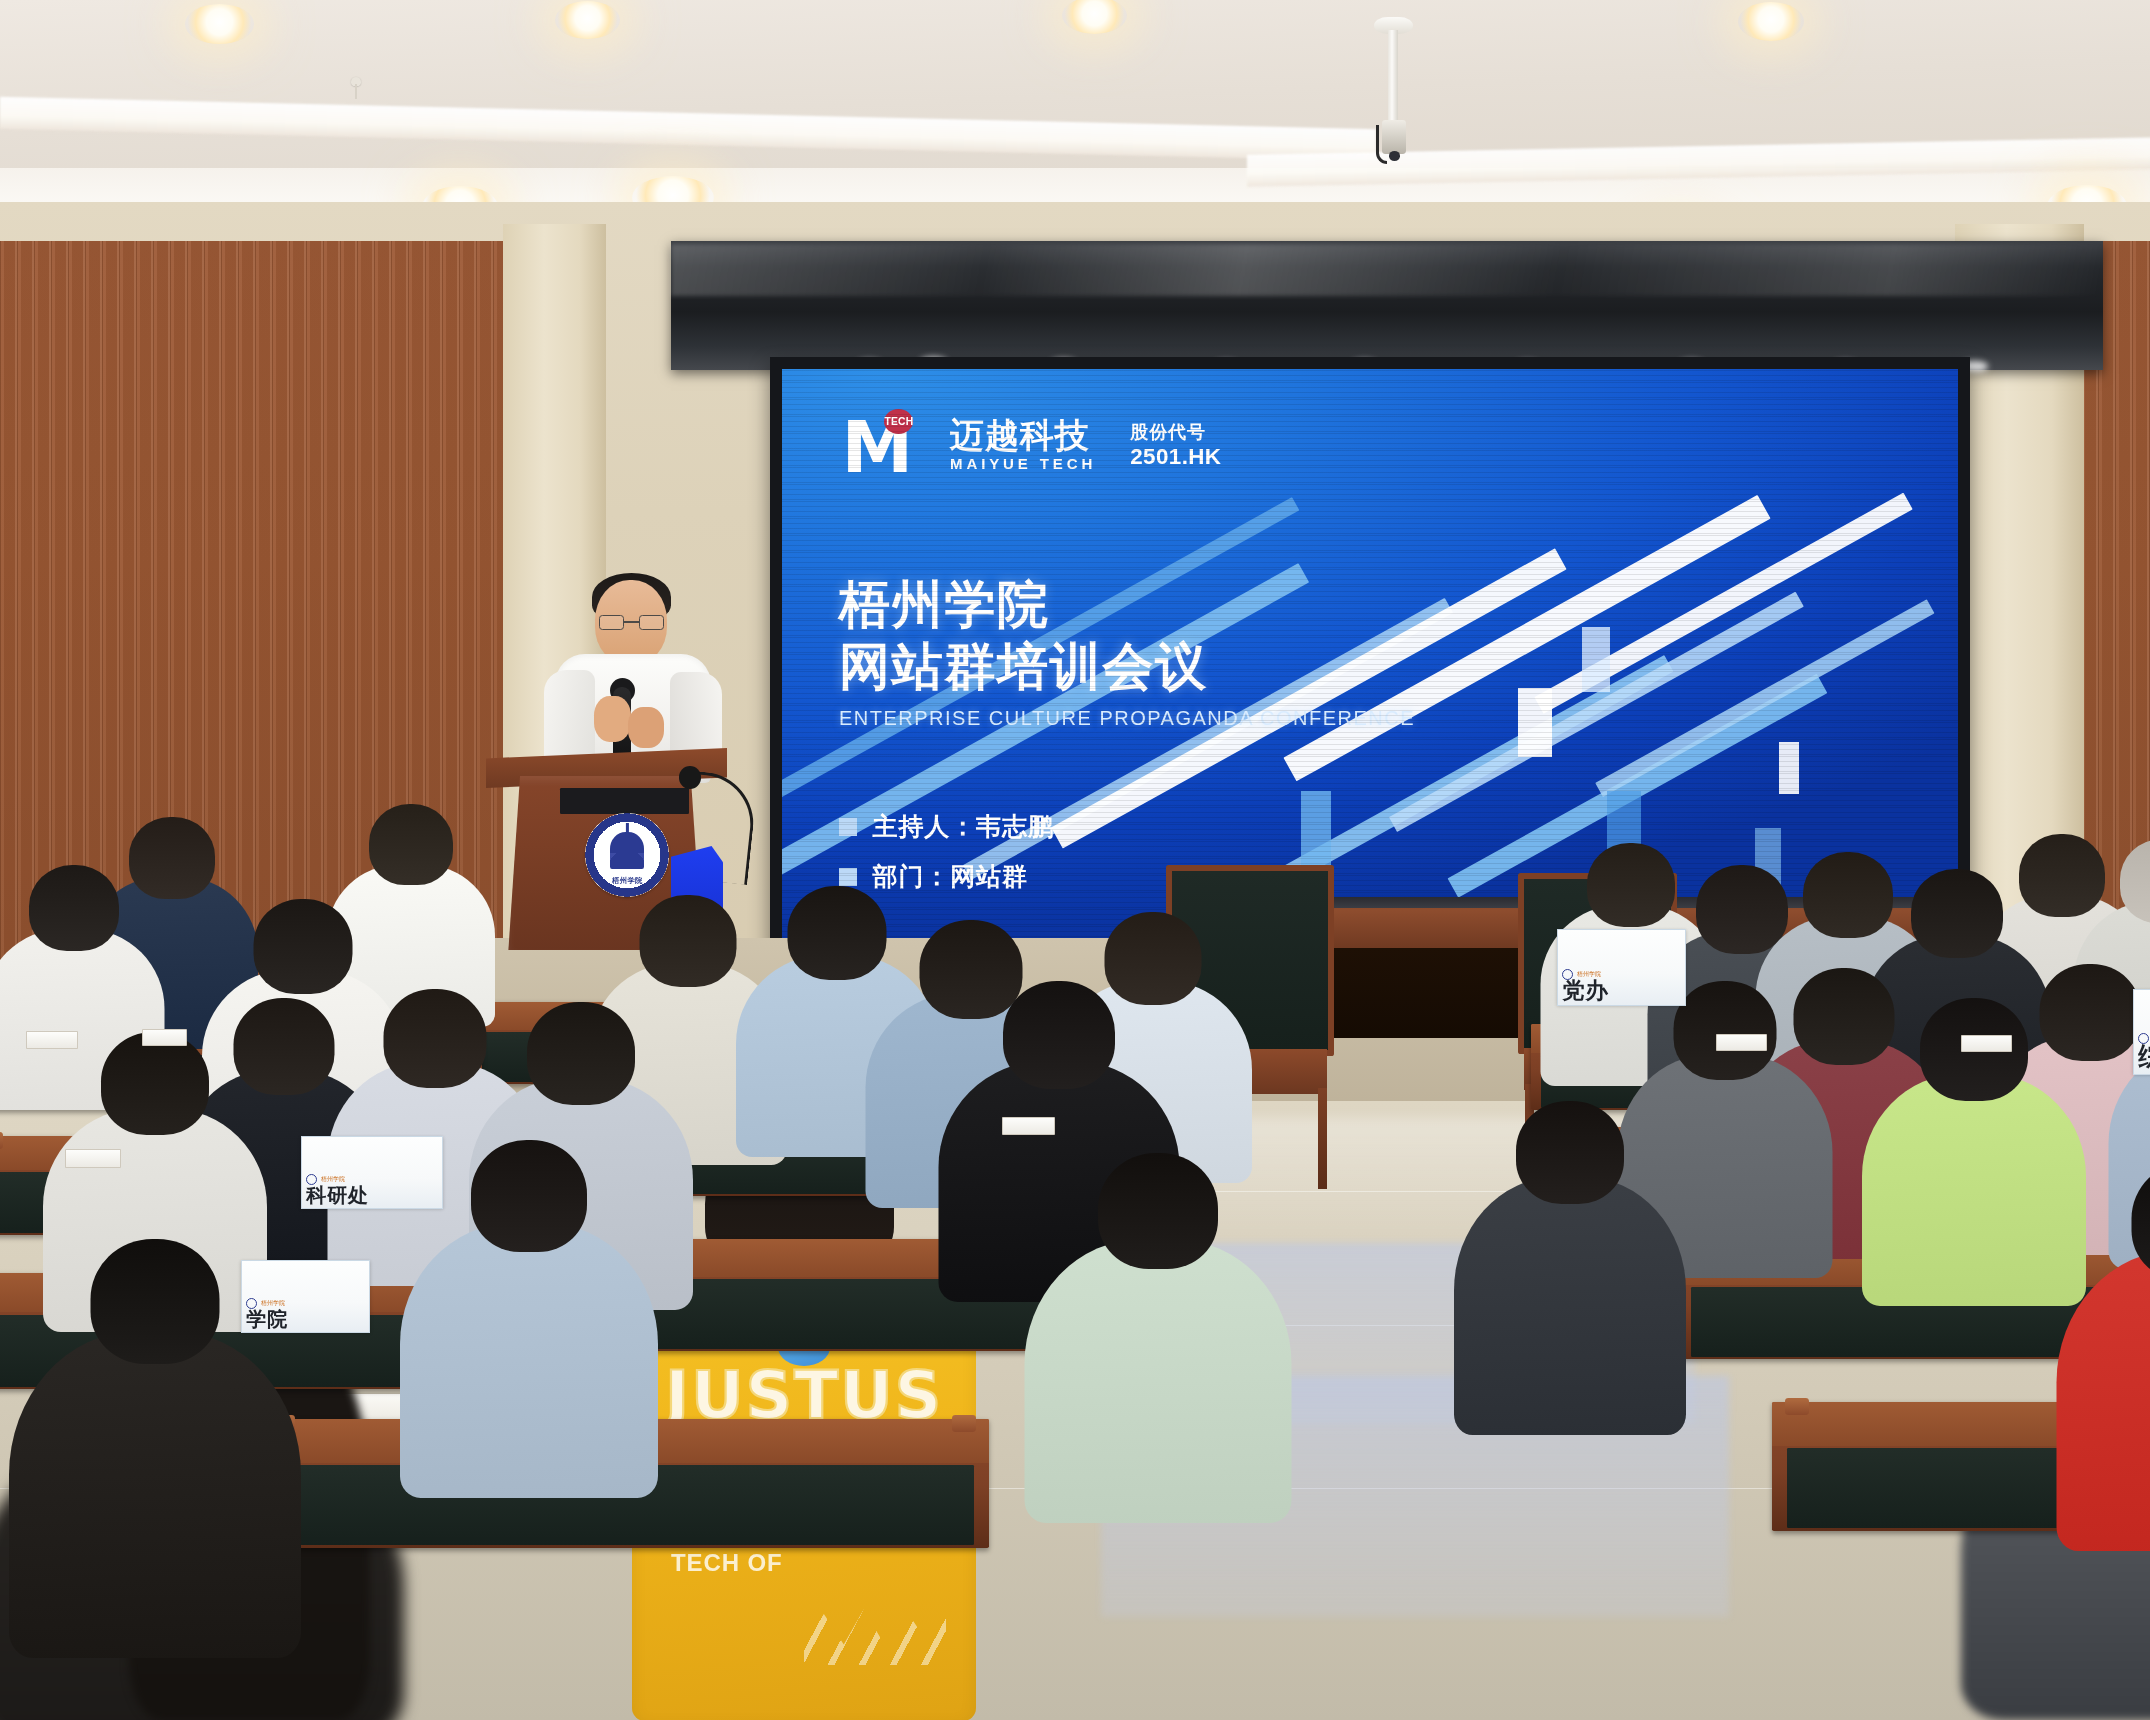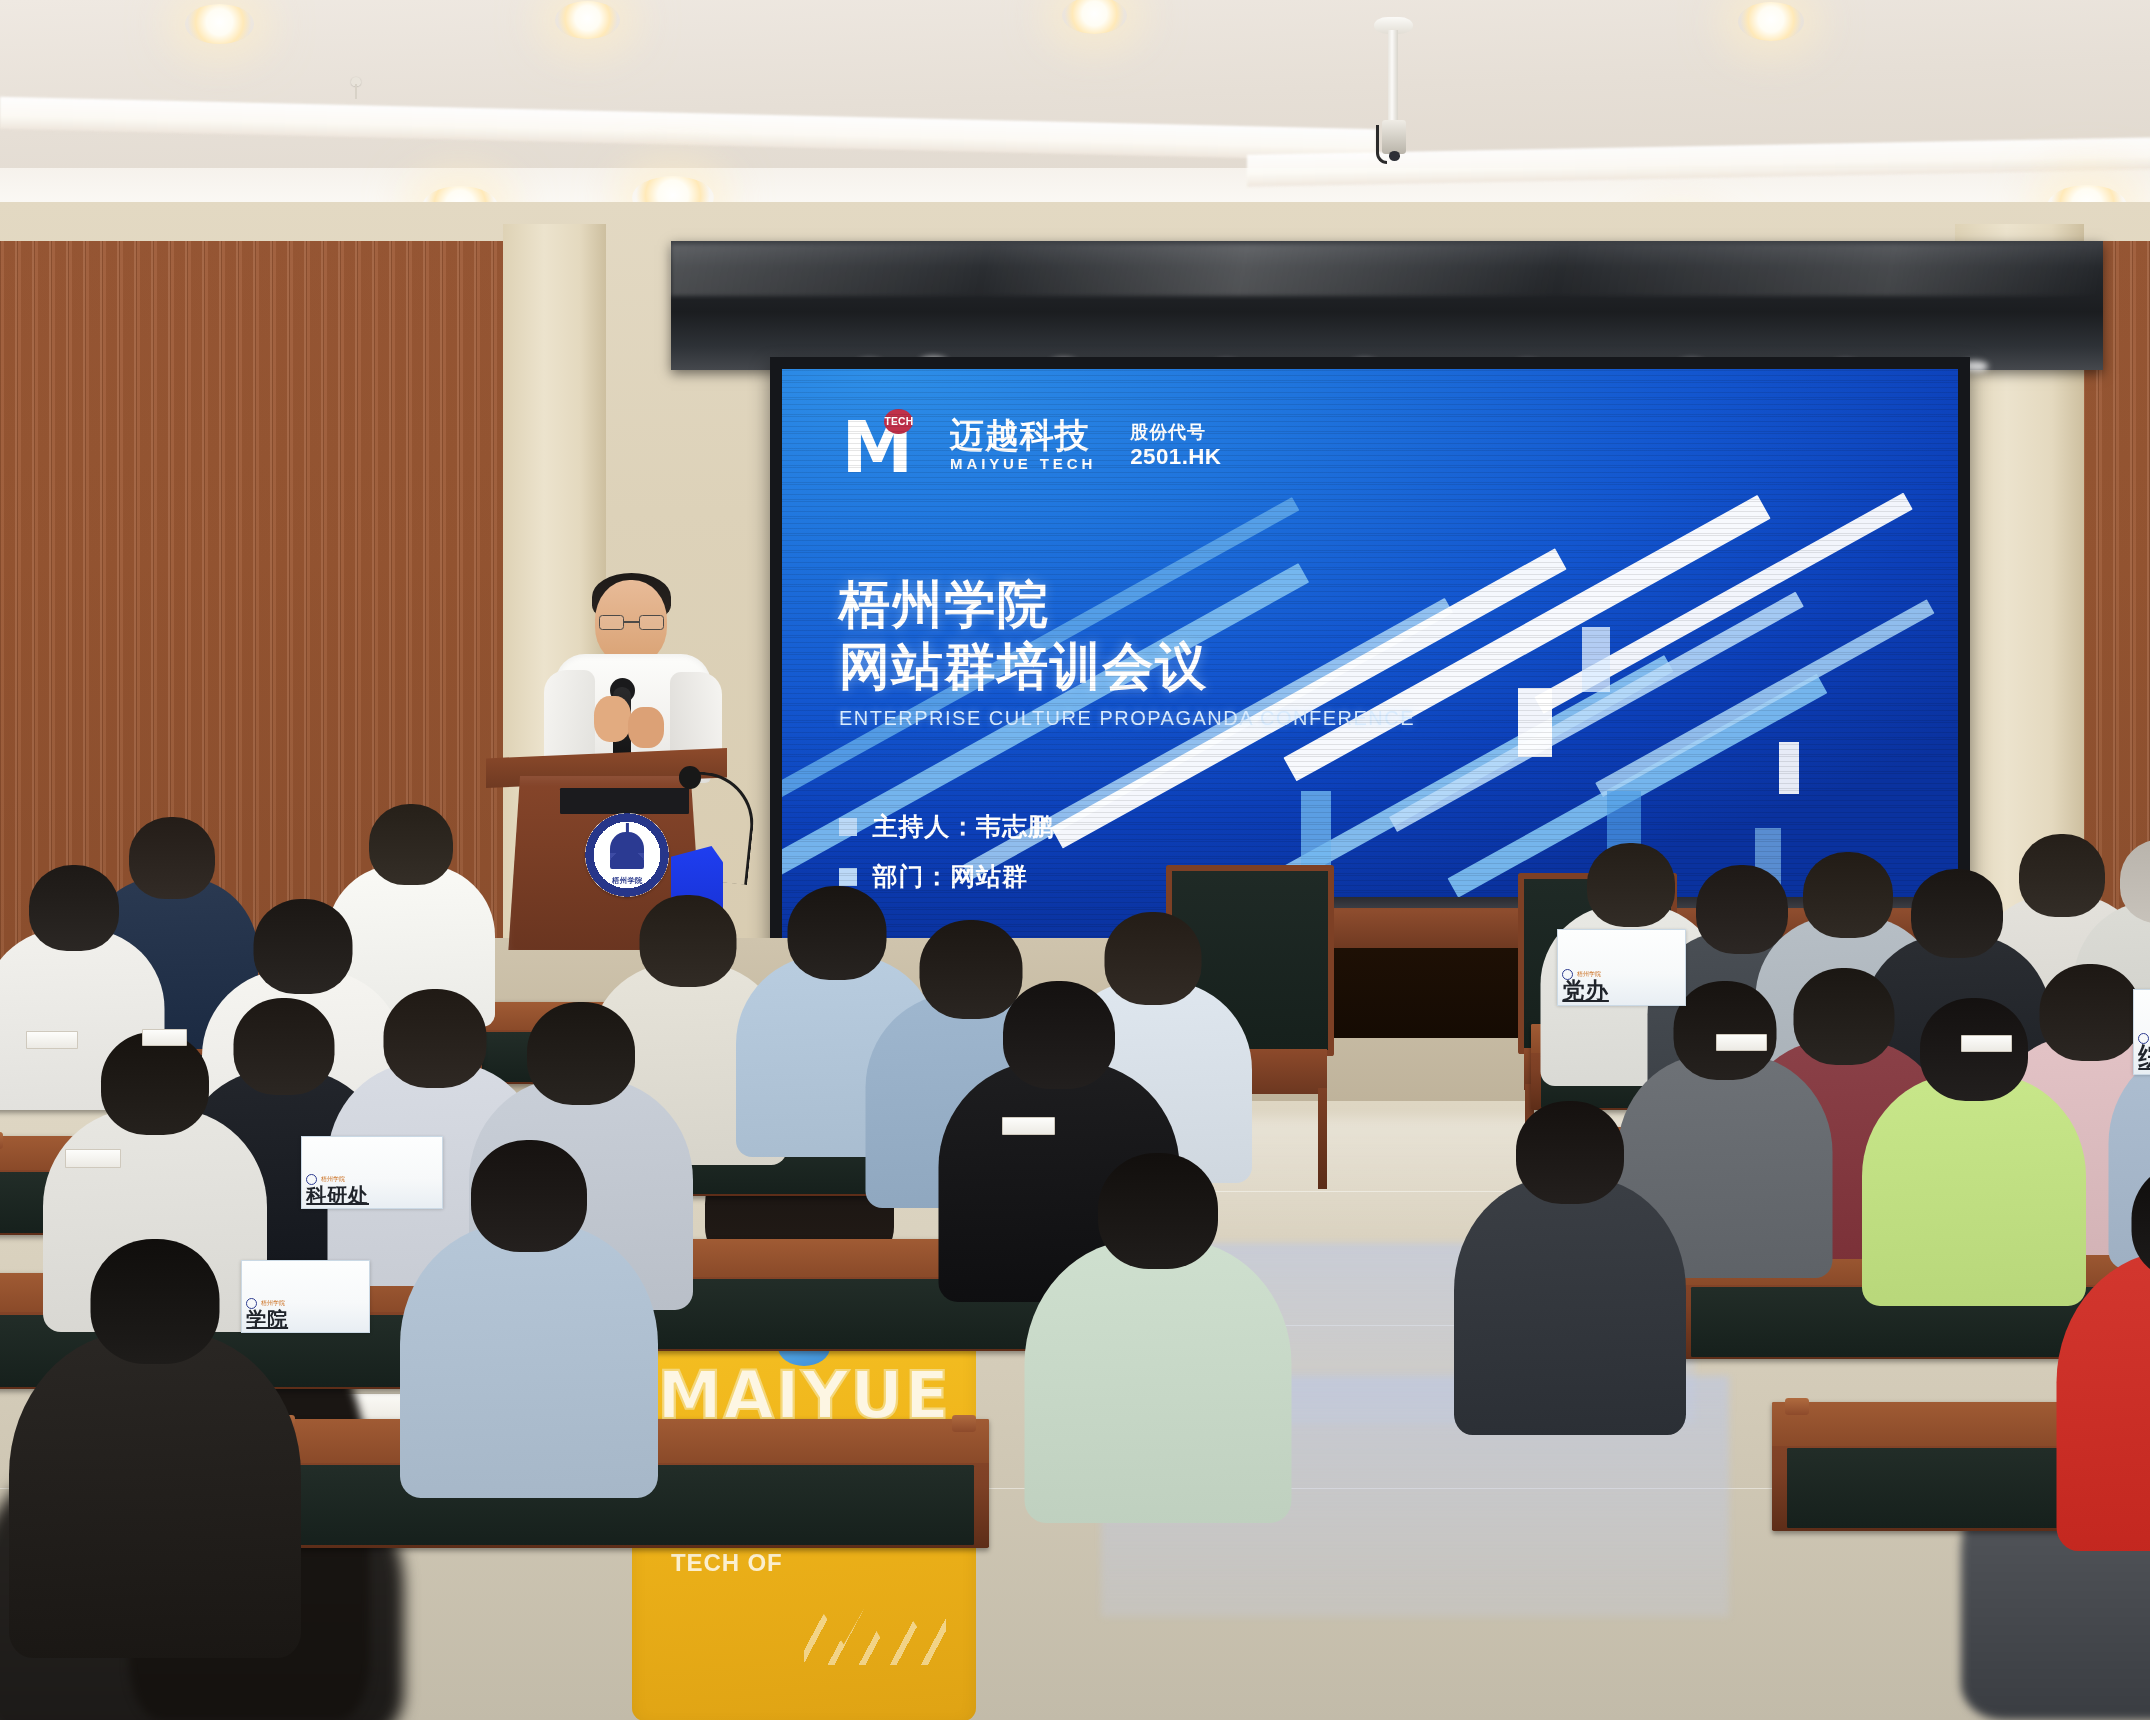--- a/index.html
+++ b/index.html
@@ -265,21 +265,21 @@
     position:absolute;
     background:linear-gradient(180deg,#fdfefe 0%,#f7f9fa 58%,#e8eef3 100%);
     border:1.3px solid rgba(200,215,228,.95);
     box-shadow:0 1.3px 3.4px rgba(0,0,0,.22);
     display:flex; flex-direction:column; justify-content:flex-end;
     padding:2.6px 4.3px;
   }
   .namecard .nc-top { display:flex; align-items:center; gap:3.4px; }
   .namecard .nc-seal { width:11.2px; height:11.2px; border-radius:50%; border:0.9px solid #2d3c90; }
   .namecard .nc-sub { font-size:6px; color:#c96a18; letter-spacing:0; white-space:nowrap; overflow:hidden; }
-  .namecard .nc-main { font-size:23px; color:#20242b; font-weight:700; line-height:1; letter-spacing:0.9px; white-space:nowrap;text-decoration:underline; }
+  .namecard .nc-main { font-size:23px; color:#20242b; font-weight:700; line-height:1; letter-spacing:0.9px; white-space:nowrap; }
 
   .notebook { position:absolute; background:linear-gradient(180deg,#fbfaf6,#e6e3da); border-radius:1.3px; box-shadow:0 0.9px 2.2px rgba(0,0,0,.25); }
   .laptop { position:absolute; }
   .laptop .lid { position:absolute; left:0; top:0; width:100%; height:74%; background:linear-gradient(180deg,#30353d,#1d2128); border:2.2px solid #9fa5ad; border-radius:1.7px; }
   .laptop .scr { position:absolute; inset:0; background:linear-gradient(180deg,#13325e,#0d2142); }
 
   .person { position:absolute; }
   .person .h  { position:absolute; left:50%; transform:translateX(-50%); border-radius:48% 48% 42% 42%; }
   .person .bd { position:absolute; left:50%; transform:translateX(-50%); border-radius:44% 44% 8% 8%; }
 
@@ -726,21 +726,21 @@
         <div class="bd" style="top:92px; width:292px; height:327px; background:linear-gradient(178deg,#2a2724,#1a1714);"></div>
         <div class="h" style="top:0; width:129px; height:125px; background:linear-gradient(180deg,#100e0c,#1e1c1a);"></div>
       </div>
     </div>
 
   <div style="position:absolute; left:615px; top:1136px; width:379px; height:585px;">
     <div style="position:absolute; left:90px; top:0; width:189px; height:142px; border-radius:48% 48% 36% 36%; background:linear-gradient(180deg,#171311,#241c17);"></div>
     <div style="position:absolute; left:17px; top:116px; width:344px; height:469px; border-radius:77px 77px 13px 13px; background:linear-gradient(175deg,#f6c426 0%,#efb41a 48%,#dfa314 100%); box-shadow:inset 0 5.2px 17px rgba(0,0,0,.07);">
       <div style="position:absolute; left:50%; top:19px; transform:translateX(-50%); width:120px; height:26px; border-radius:0 0 60px 60px; background:rgba(0,0,0,.07);"></div>
       <div style="position:absolute; left:50%; top:77px; transform:translateX(-50%); width:52px; height:37px; border-radius:50%; background:linear-gradient(160deg,#63b6ef,#3f8fd6);"></div>
-      <div style="position:absolute; left:0; right:0; top:106px; text-align:center; font-size:65px; font-weight:700; letter-spacing:1.7px; color:#fdf6e3; font-family:'DejaVu Sans',sans-serif; -webkit-text-stroke:2.2px #f4d77a;">MAIYUE</div>
+      <div style="position:absolute; left:0; right:0; top:106px; text-align:center; font-size:65px; font-weight:700; letter-spacing:1.7px; color:#fdf6e3; font-family:'DejaVu Sans',sans-serif; -webkit-text-stroke:2.2px #f4d77a;">JUSTUS</div>
       <div style="position:absolute; left:39px; right:56px; top:181px; font-size:23px; line-height:1.35; color:#fdf6e3; opacity:.9; font-family:'DejaVu Serif',serif; font-style:italic;">The earth has music for those who listen</div>
       <div style="position:absolute; left:39px; top:297px; font-size:24px; color:#fdf6e3; opacity:.9; font-weight:700; letter-spacing:0.9px;">TECH OF</div>
       <div style="position:absolute; right:39px; top:194px; width:52px; height:52px; background:
            conic-gradient(from 18deg, transparent 0 12%, rgba(110,150,200,.5) 12% 20%, transparent 20% 32%, rgba(110,150,200,.5) 32% 40%, transparent 40% 52%, rgba(110,150,200,.5) 52% 60%, transparent 60% 72%, rgba(110,150,200,.5) 72% 80%, transparent 80% 92%, rgba(110,150,200,.5) 92% 100%);"></div>
       <div style="position:absolute; right:30px; bottom:56px; width:142px; height:73px;
            background:repeating-linear-gradient(118deg, #fdf6e3 0 6px, transparent 6px 27.5px);
            clip-path:polygon(0 70%,14% 30%,28% 72%,42% 24%,56% 70%,70% 20%,86% 66%,100% 14%,100% 100%,0 100%);
            opacity:.55;"></div>
     </div>
   </div>

